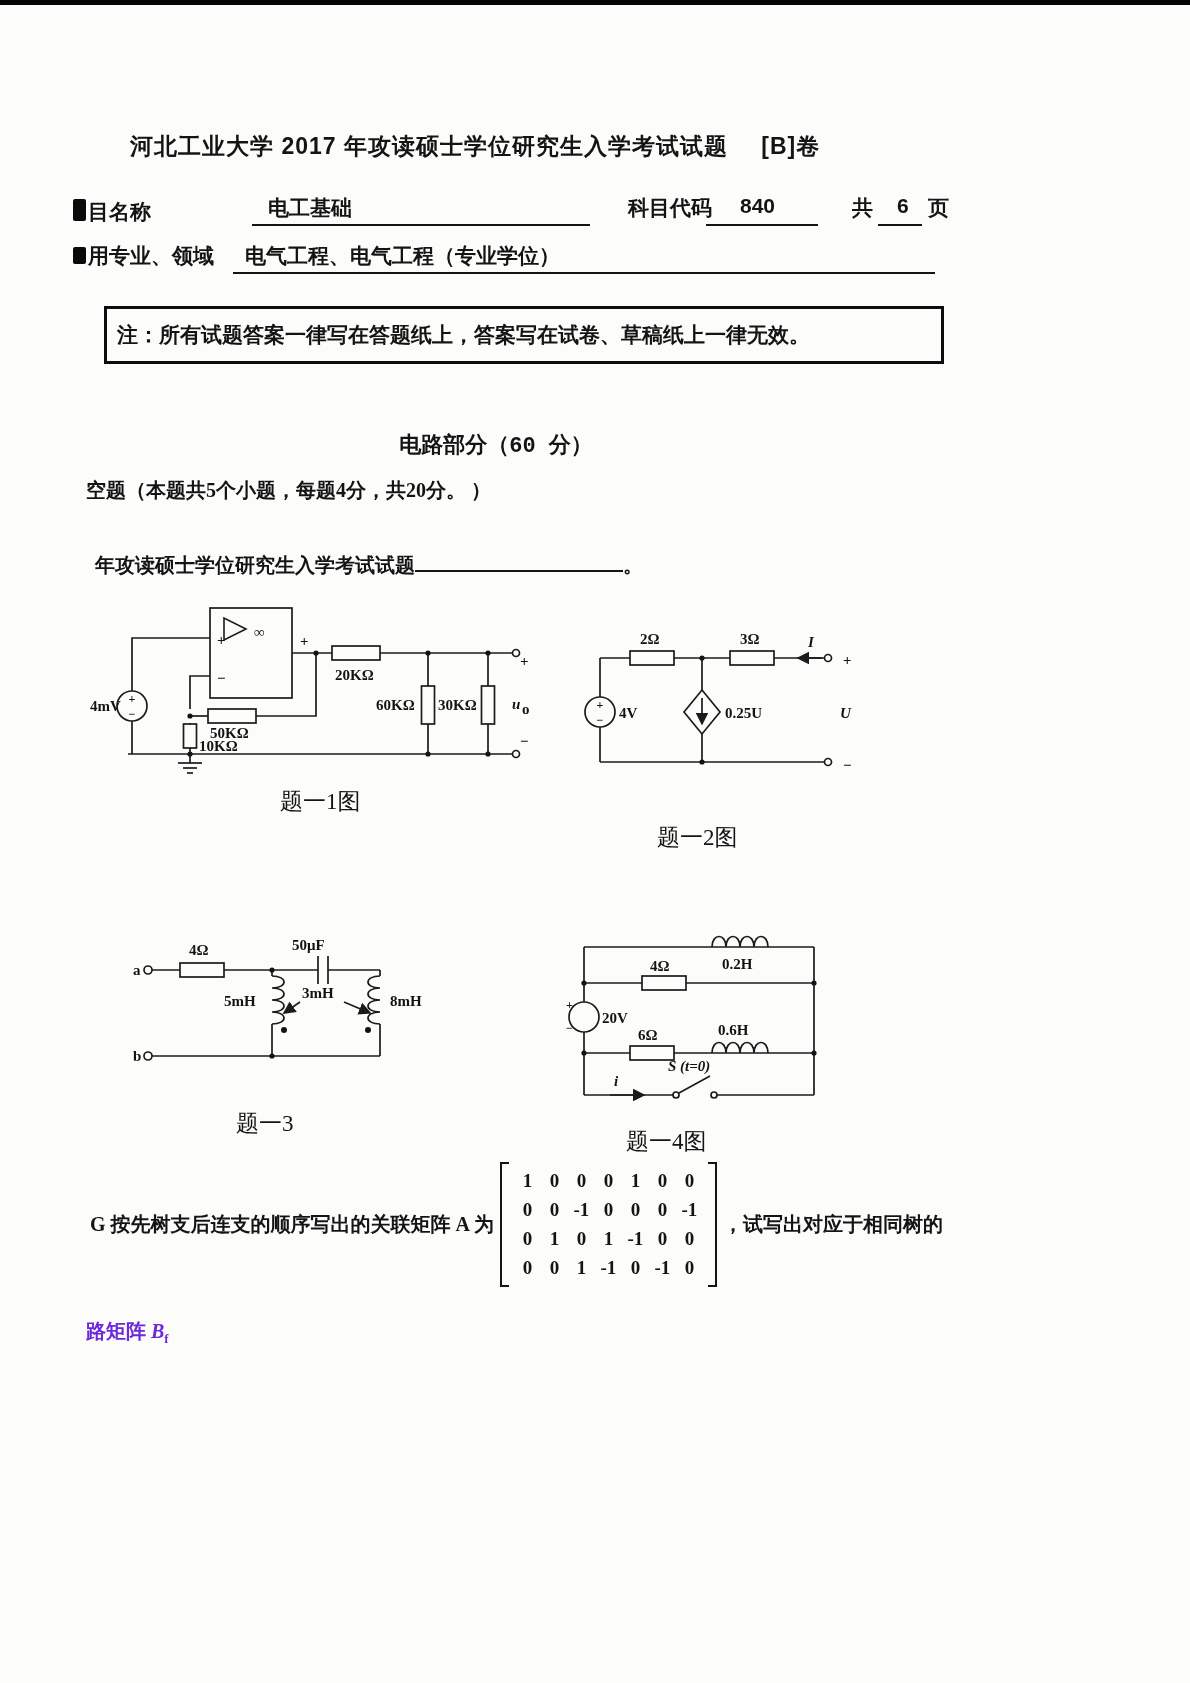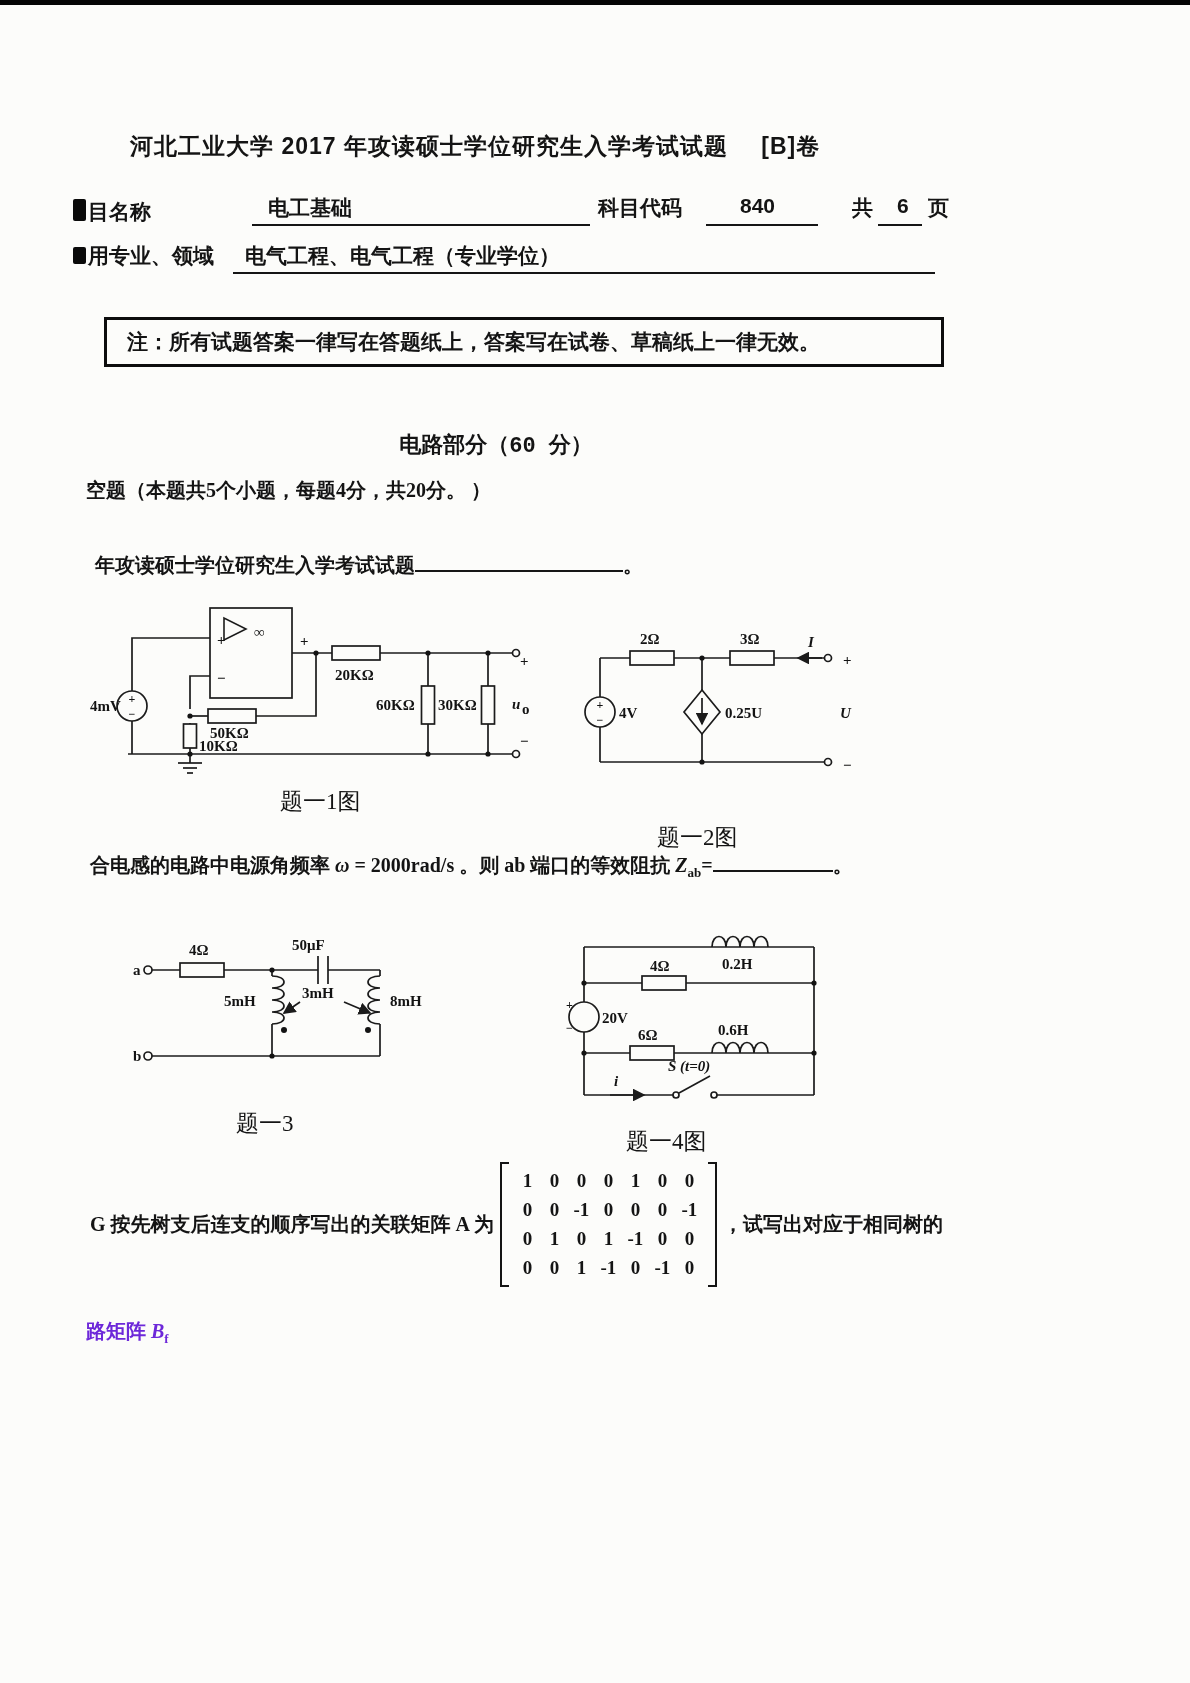--- a/index.html
+++ b/index.html
@@ -15,22 +15,22 @@
   .a2 { left:73px; top:247px; width:13px; height:17px; }
 
   .title-row { position:absolute; left:103px; top:131px; font-size:23px; font-weight:bold;
     font-family:"Liberation Sans","DejaVu Sans",sans-serif; letter-spacing:1px;margin-left:27px; }
   .title-row .version { margin-left:26px; }
 
   .hlabel { position:absolute; font-size:21px; font-weight:bold;
     font-family:"Liberation Sans","DejaVu Sans",sans-serif; white-space:nowrap; }
   .uline { position:absolute; height:32px; border-bottom:2px solid #151515; }
 
-  .notice-box { position:absolute; left:104px; top:317px; width:840px; height:50px;
-    border:3px solid #0d0d0d; display:flex; align-items:center; padding-left:20px; }
+  .notice-box { position:absolute; left:104px; top:306px; width:840px; height:58px;
+    border:3px solid #0d0d0d; display:flex; align-items:center; padding-left:10px; }
   .notice-box span { font-size:21px; font-weight:bold;
     font-family:"Liberation Sans","DejaVu Sans",sans-serif; }
 
   .section-title { position:absolute; left:0; top:430px; width:992px; text-align:center;
     font-size:22px; font-weight:bold; font-family:Liberation Mono, monospace; }
 
   .qline { position:absolute; font-size:20px; font-weight:600; white-space:nowrap; }
   .qline sub { font-size:13px; }
   .var { font-style:italic; font-family:"Liberation Serif",serif; }
   .blank { display:inline-block; height:1em; border-bottom:2px solid #161616; }
@@ -68,21 +68,21 @@
   <div class="artifact a2"></div>
 
   <div class="title-row">
     <span>河北工业大学 2017 年攻读硕士学位研究生入学考试试题</span>
     <span class="version">[B]卷</span>
   </div>
 
   <span class="hlabel" style="left:88px; top:198px;">目名称</span>
   <span class="hlabel" style="left:268px; top:194px;">电工基础</span>
   <div class="uline" style="left:252px; top:194px; width:338px;"></div>
-  <span class="hlabel" style="left:598px; top:194px;">科目代码</span>
+  <span class="hlabel" style="left:628px; top:194px;">科目代码</span>
   <span class="hlabel" style="left:740px; top:194px;">840</span>
   <div class="uline" style="left:706px; top:194px; width:112px;"></div>
   <span class="hlabel" style="left:852px; top:194px;">共</span>
   <span class="hlabel" style="left:897px; top:194px;">6</span>
   <div class="uline" style="left:878px; top:194px; width:44px;"></div>
   <span class="hlabel" style="left:928px; top:194px;">页</span>
 
   <span class="hlabel" style="left:88px; top:242px;">用专业、领域</span>
   <span class="hlabel" style="left:245px; top:242px;">电气工程、电气工程（专业学位）</span>
   <div class="uline" style="left:233px; top:242px; width:702px;"></div>
@@ -201,23 +201,20 @@
     <text x="271" y="35">+</text>
     <text x="268" y="88" font-style="italic" font-size="17">U</text>
     <text x="271" y="140">−</text>
     <g class="node">
       <circle cx="130" cy="28" r="2.6"></circle>
         <circle cx="130" cy="132" r="2.6"></circle>
     </g>
   </svg>
   <div class="caption" style="left:645px; top:822px;margin-left:12px;">题一2图</div>
 
-  <div class="qline" style="left:90px; top:852px;">
-    <span>合电感的电路中电源角频率 </span><i class="var">ω</i><span> = 2000rad/s</span><span> 。则 ab 端口的等效阻抗 </span><i class="var">Z</i><sub>ab</sub><span>=</span><span class="blank" style="width:120px;"></span><span>。</span>
-  </div>
 
 
   <svg class="fig" style="left:132px; top:938px;" width="340" height="150" viewBox="0 0 340 150">
     <defs>
       <marker id="ah3" viewBox="0 0 8 8" refX="7" refY="4" markerWidth="7.5" markerHeight="7.5" orient="auto-start-reverse">
         <path d="M0,0 L8,4 L0,8 z" fill="#1b1b1b"></path>
       </marker>
     </defs>
     <g class="wire">
       <path d="M20,32 H186"></path>

